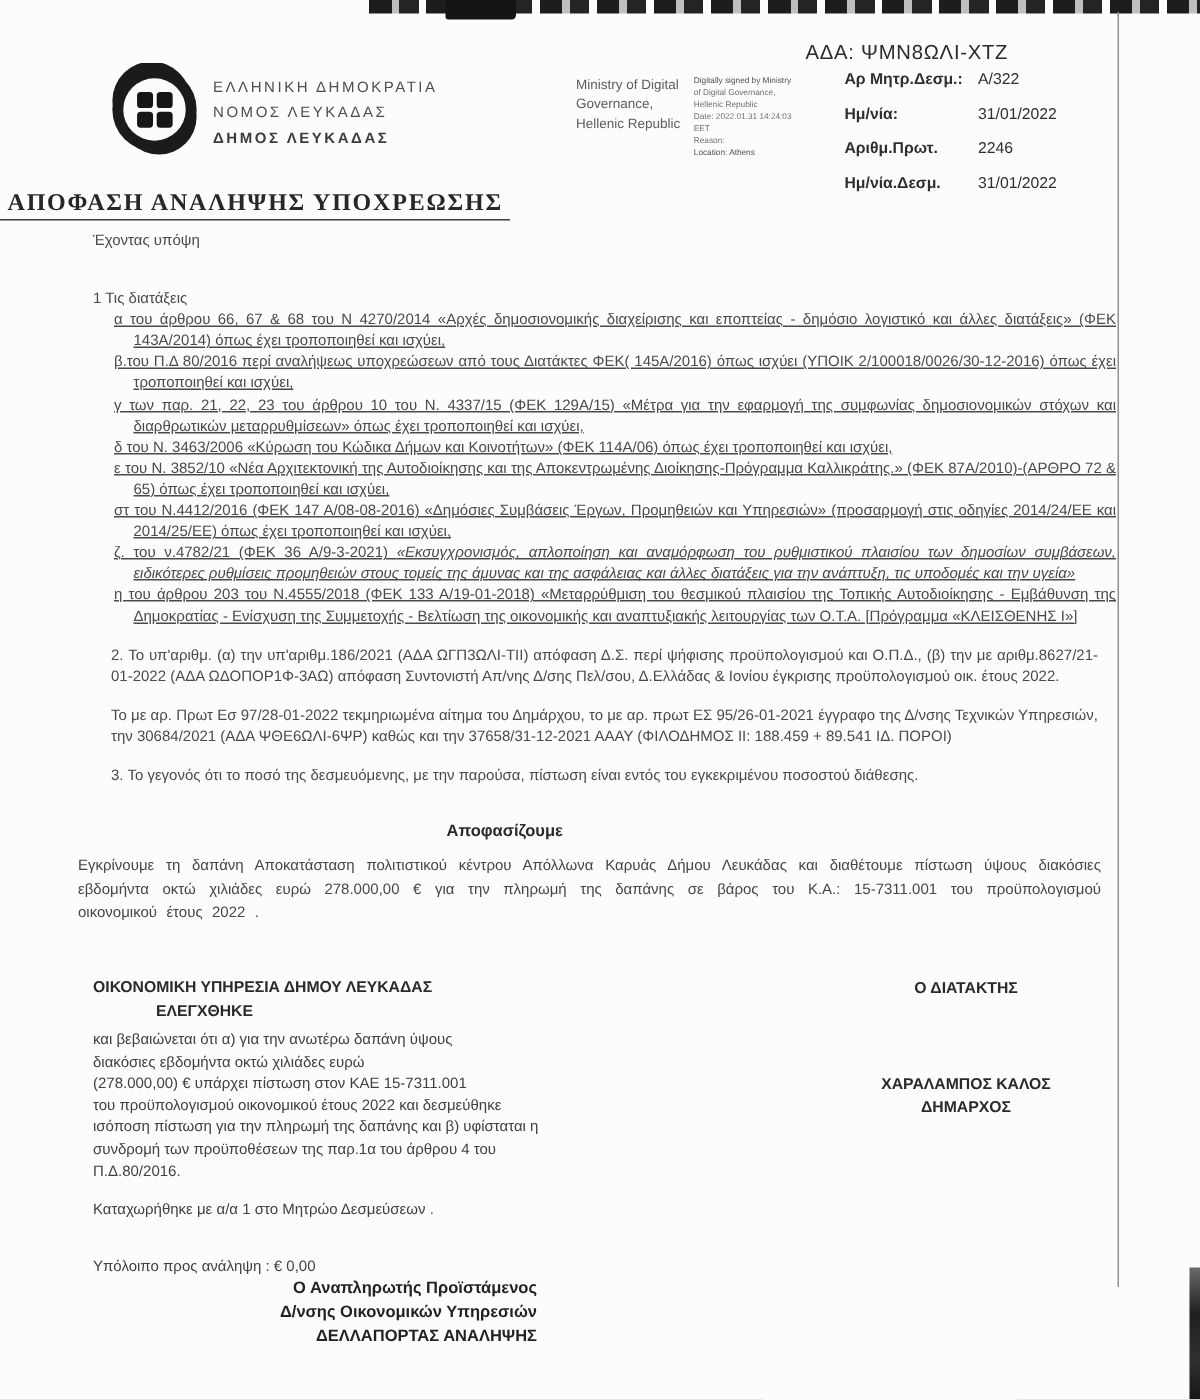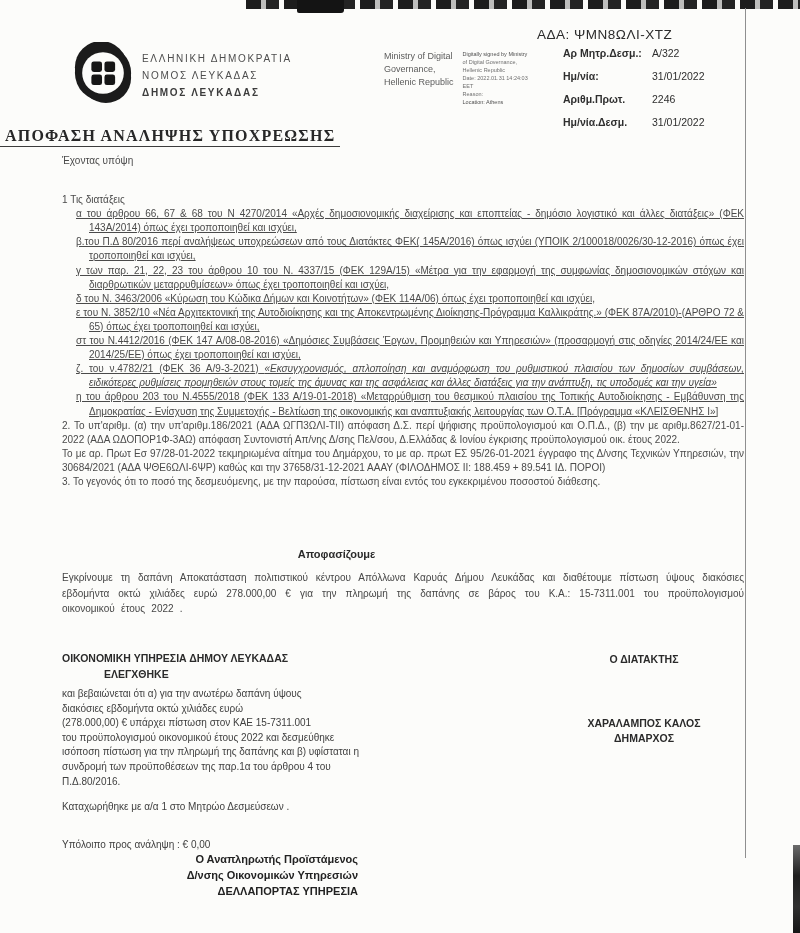--- a/index.html
+++ b/index.html
@@ -33,26 +33,26 @@
   .title-wrap{position:absolute;top:127px;left:0;width:780px;text-align:left;}
   .title-wrap span{font-family:"Liberation Serif",serif;font-weight:bold;font-size:16px;
     letter-spacing:1.2px;color:#272727;border-bottom:1.5px solid #3c3c3c;padding:0 5px 2px;}
 
   
   .body{position:absolute;left:62px;top:154px;width:682px;font-size:10px;line-height:14.1px;
         text-align:justify;color:#4a4a4a;}
   .preamble{margin:0 0 25px 0;}
   .sec{margin:0;}
   .li{margin:0;padding-left:27px;text-indent:-13px;text-decoration:underline;}
-  .flush{margin:0;}
+  .flush{margin:12px;}
   .it{font-style:italic;}
 
   .decision-h{position:absolute;top:548px;left:0;width:673px;text-align:center;
     font-weight:bold;font-size:11px;color:#2a2a2a;}
-  .decision-p{position:absolute;left:62px;top:570px;width:682px;font-size:10px;
+  .decision-p{position:absolute;left:52px;top:570px;width:682px;font-size:10px;
     line-height:15.5px;text-align:justify;word-spacing:3.5px;color:#464646;}
 
   
   .fin{position:absolute;left:62px;top:652px;width:430px;font-size:10px;color:#404040;}
   .fin-title{font-weight:bold;font-size:10.5px;color:#2a2a2a;margin-bottom:4px;}
   .fin-checked{font-weight:bold;font-size:10.5px;color:#2a2a2a;margin:0 0 7px 42px;}
   .fin-line{line-height:14.6px;}
   .fin-registered{margin-top:11px;line-height:14.6px;}
   .fin-balance{margin-top:23px;line-height:14.6px;}
 
@@ -171,16 +171,16 @@
 
   <div class="orderer">
     <div class="orderer-title">Ο ΔΙΑΤΑΚΤΗΣ</div>
     <div>ΧΑΡΑΛΑΜΠΟΣ ΚΑΛΟΣ</div>
     <div>ΔΗΜΑΡΧΟΣ</div>
   </div>
 
   <div class="sig">
     <div>Ο  Αναπληρωτής  Προϊστάμενος</div>
     <div>Δ/νσης Οικονομικών Υπηρεσιών</div>
-    <div>ΔΕΛΛΑΠΟΡΤΑΣ ΥΠΗΡΕΣΙΑ</div>
+    <div>ΔΕΛΛΑΠΟΡΤΑΣ ΑΝΑΛΗΨΗΣ</div>
   </div>
 
 </div>
 
 </body></html>

